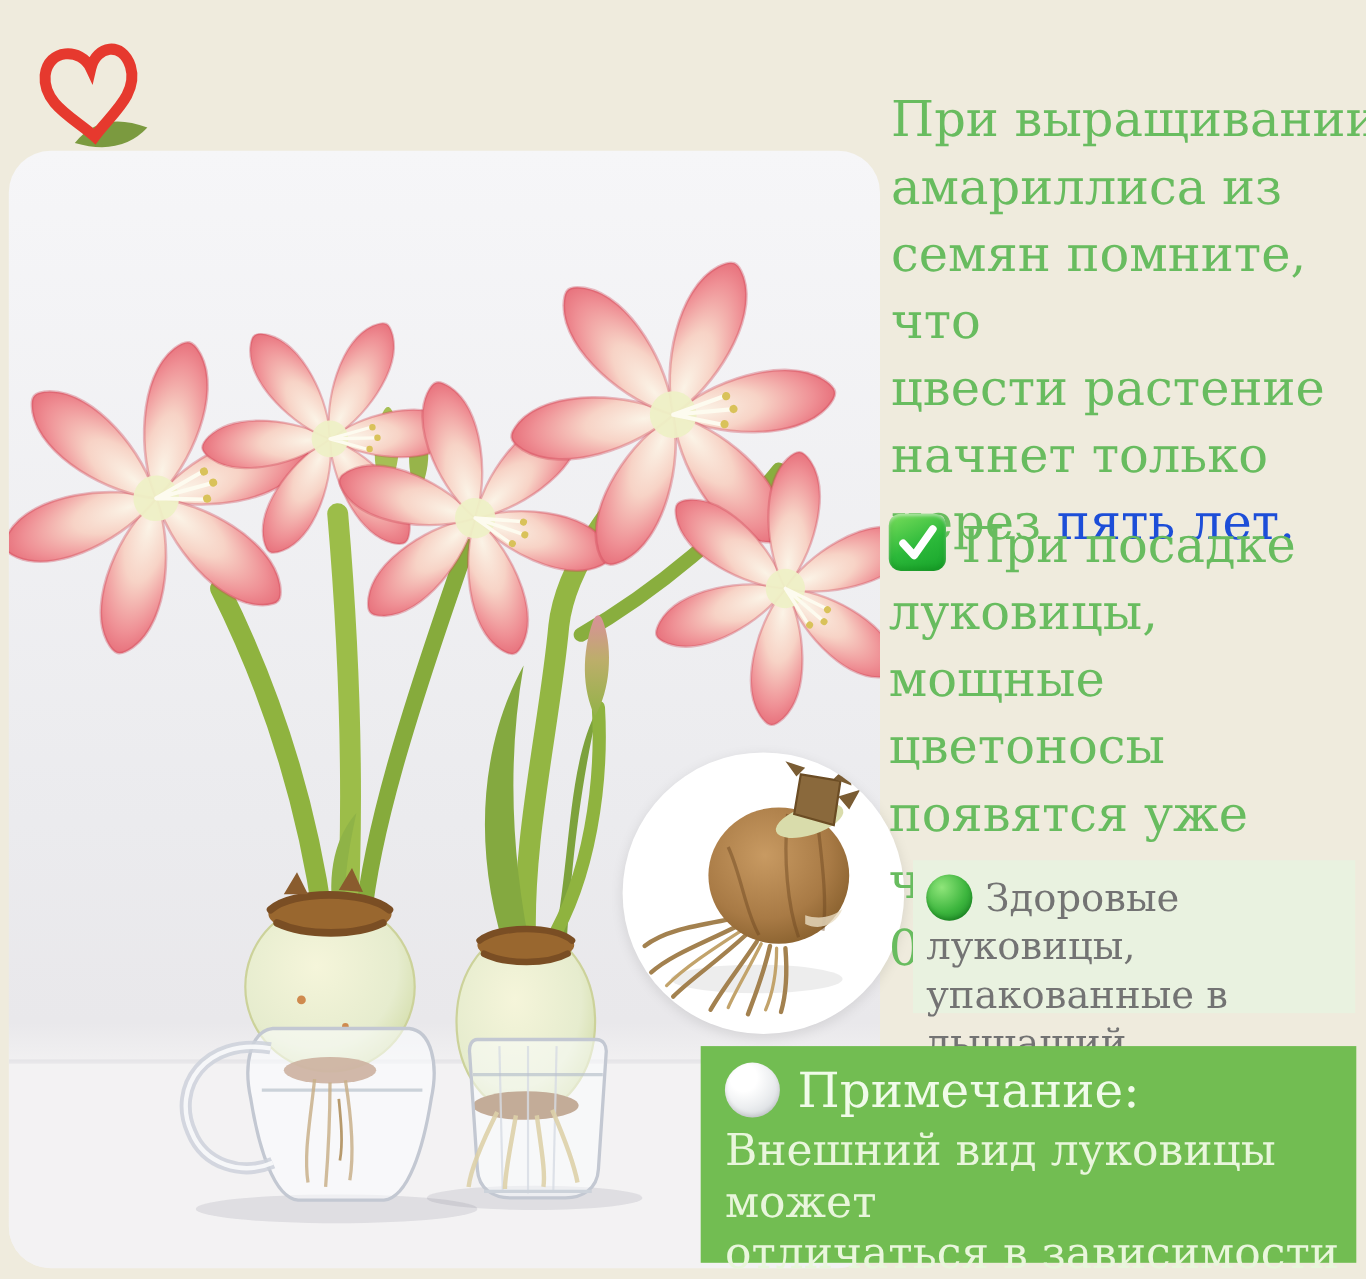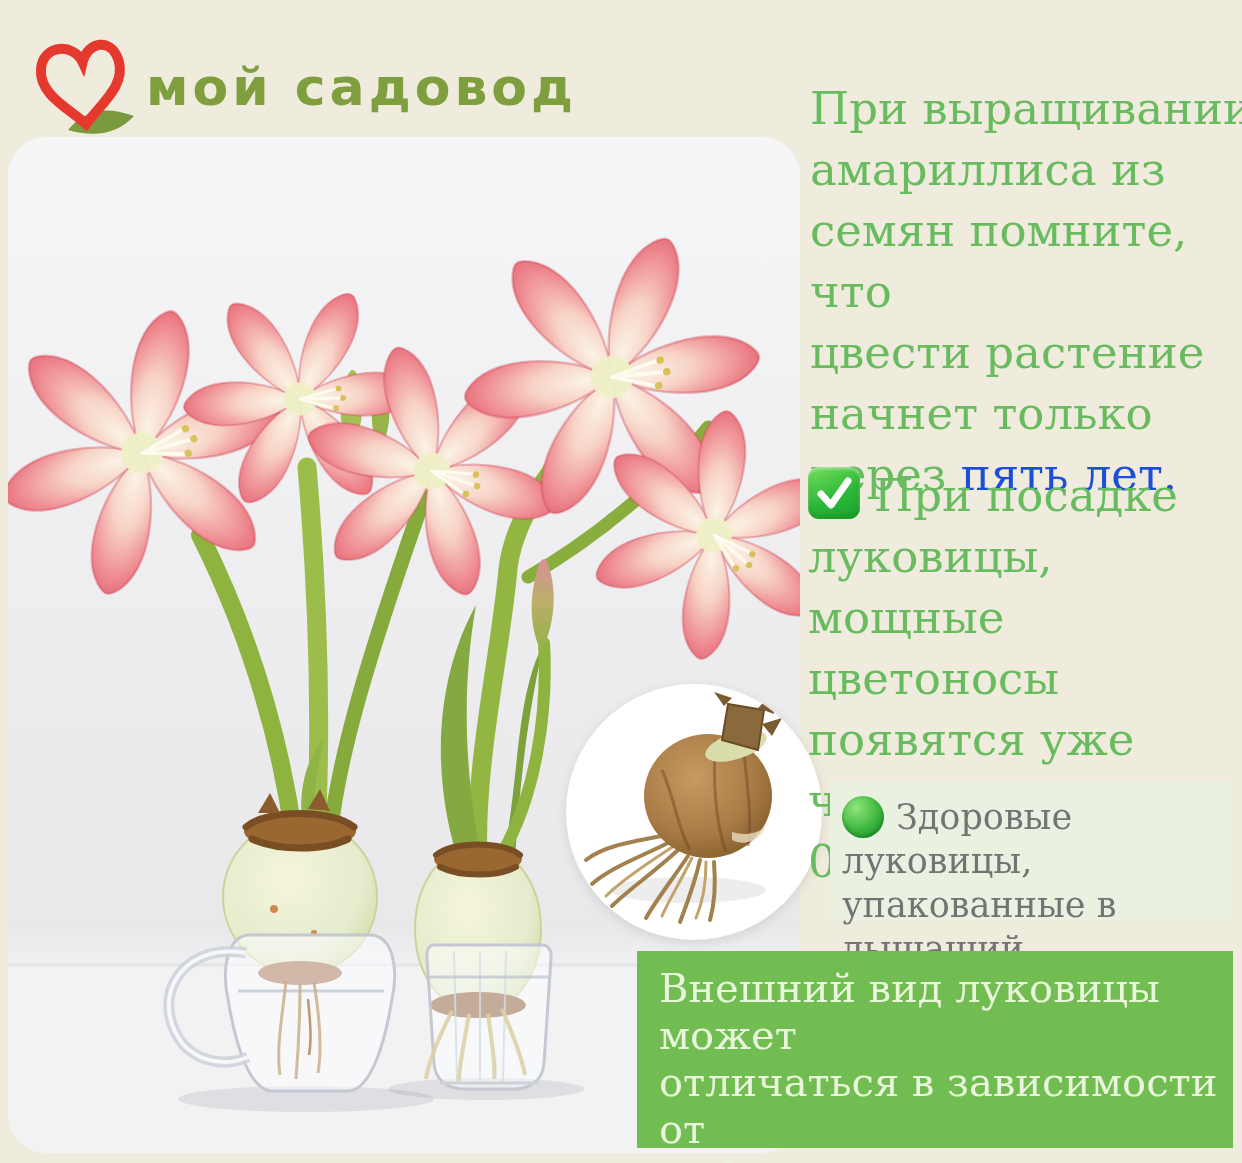--- a/index.html
+++ b/index.html
@@ -185,21 +185,20 @@
     </svg>
   </div>
 
   <div class="logo">
     <div class="logo-mark">
       <svg width="110" height="108" viewBox="0 0 110 108" xmlns="http://www.w3.org/2000/svg">
         <path d="M38,100 Q62,70 104,86 Q80,112 38,100 Z" fill="#7b9a3f"></path>
         <path d="M55,32 C48,12 18,10 13,34 C8,60 36,76 52,94 C68,76 96,60 91,34 C86,10 62,12 55,32 Z" fill="none" stroke="#e6392e" stroke-width="10" stroke-linecap="round" transform="rotate(-6 55 55)"></path>
       </svg>
     </div>
-    <div class="brand">мой садовод</div>
   </div>
 
   <div class="intro"><span>При выращивании
 амариллиса из
 семян помните, что
 цвести растение
 начнет только
 через </span><span class="hl">пять лет.</span></div>
 
   <div class="tip"><span class="check-icon"><svg width="52" height="52" viewBox="0 0 52 52">
@@ -208,18 +207,19 @@
 луковицы, мощные
 цветоносы
 появятся уже через
 0,9-2 месяца.</span></div>
 
   <div class="badge"><span class="greenball-icon"></span><span>Здоровые луковицы,
 упакованные в дышащий
 полиэтиленовый пакет.</span></div>
 
   <div class="note">
+    <div class="note-title"><span class="whiteball-icon"></span><span>Примечание:</span></div>
     <div class="note-body">Внешний вид луковицы может
 отличаться в зависимости от
 выбранного сорта амариллиса.</div>
   </div>
 
 </div>
 
 </body></html>

